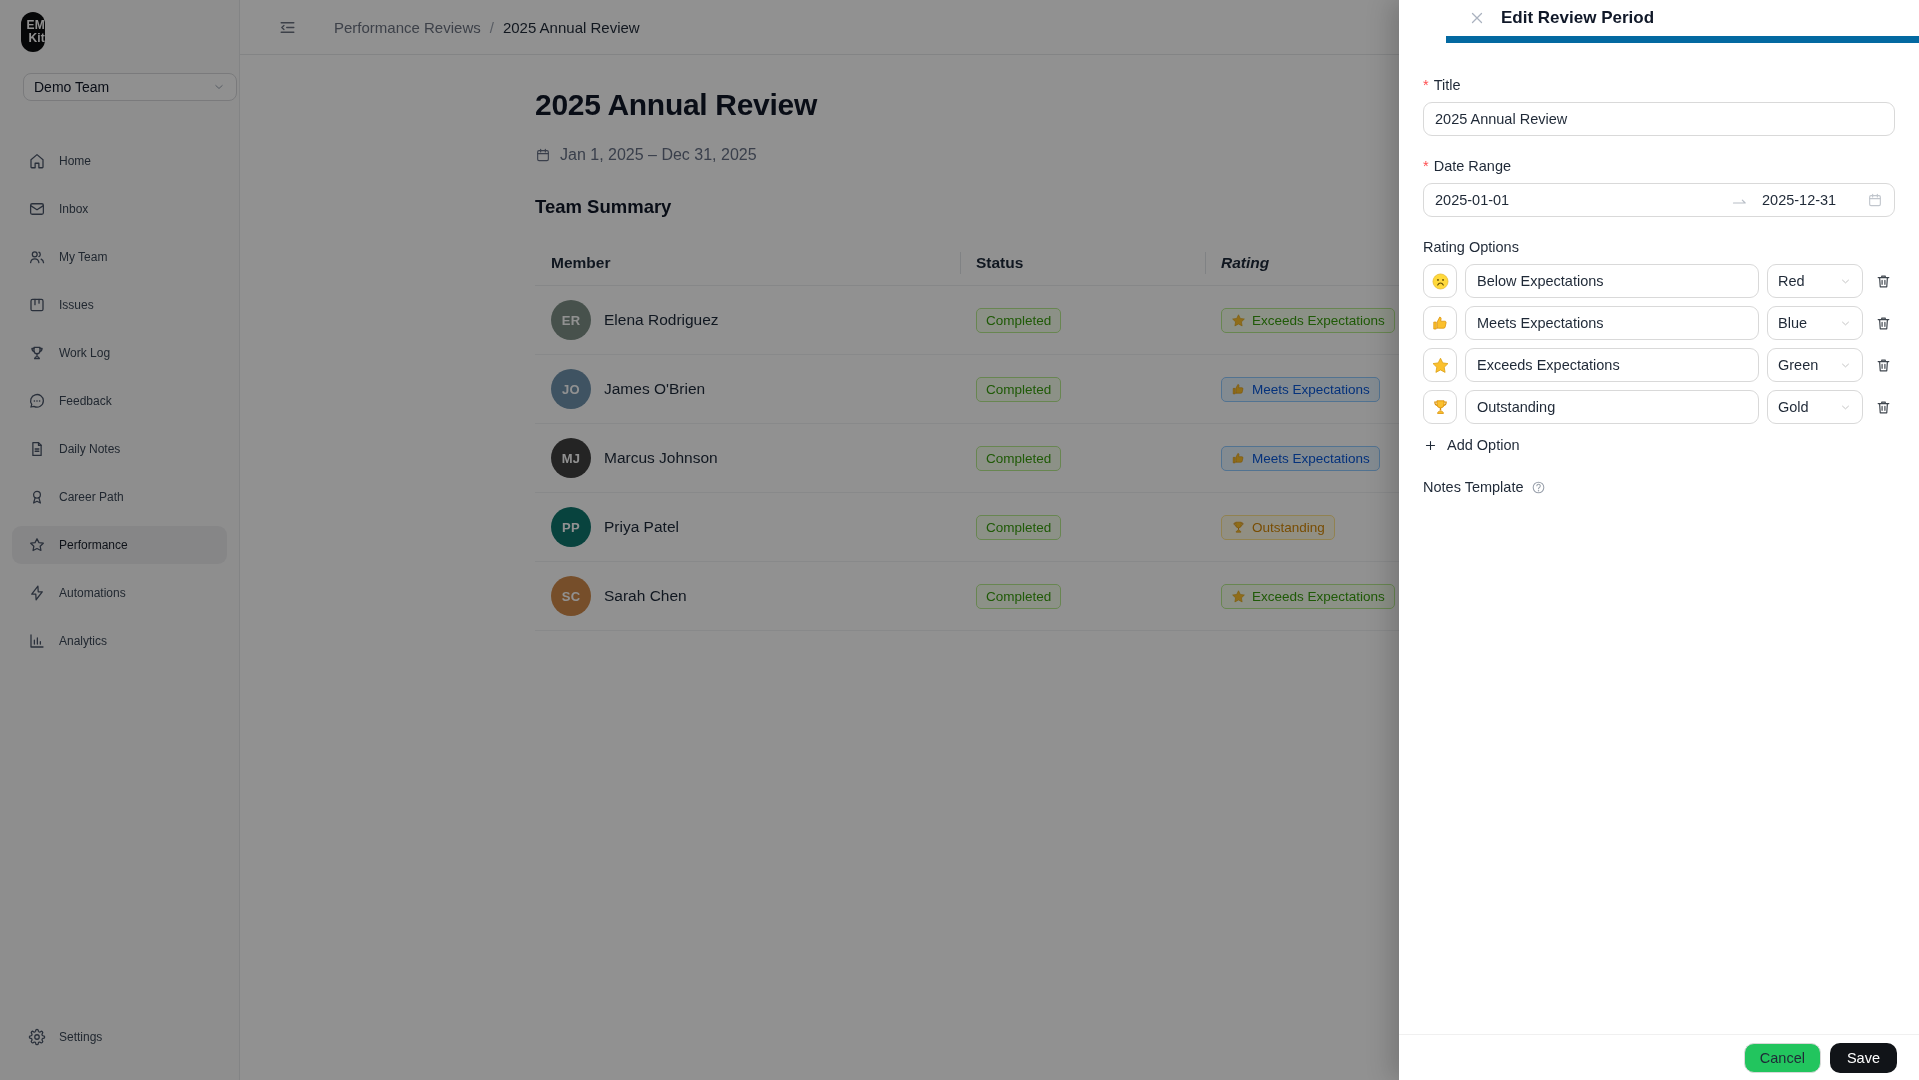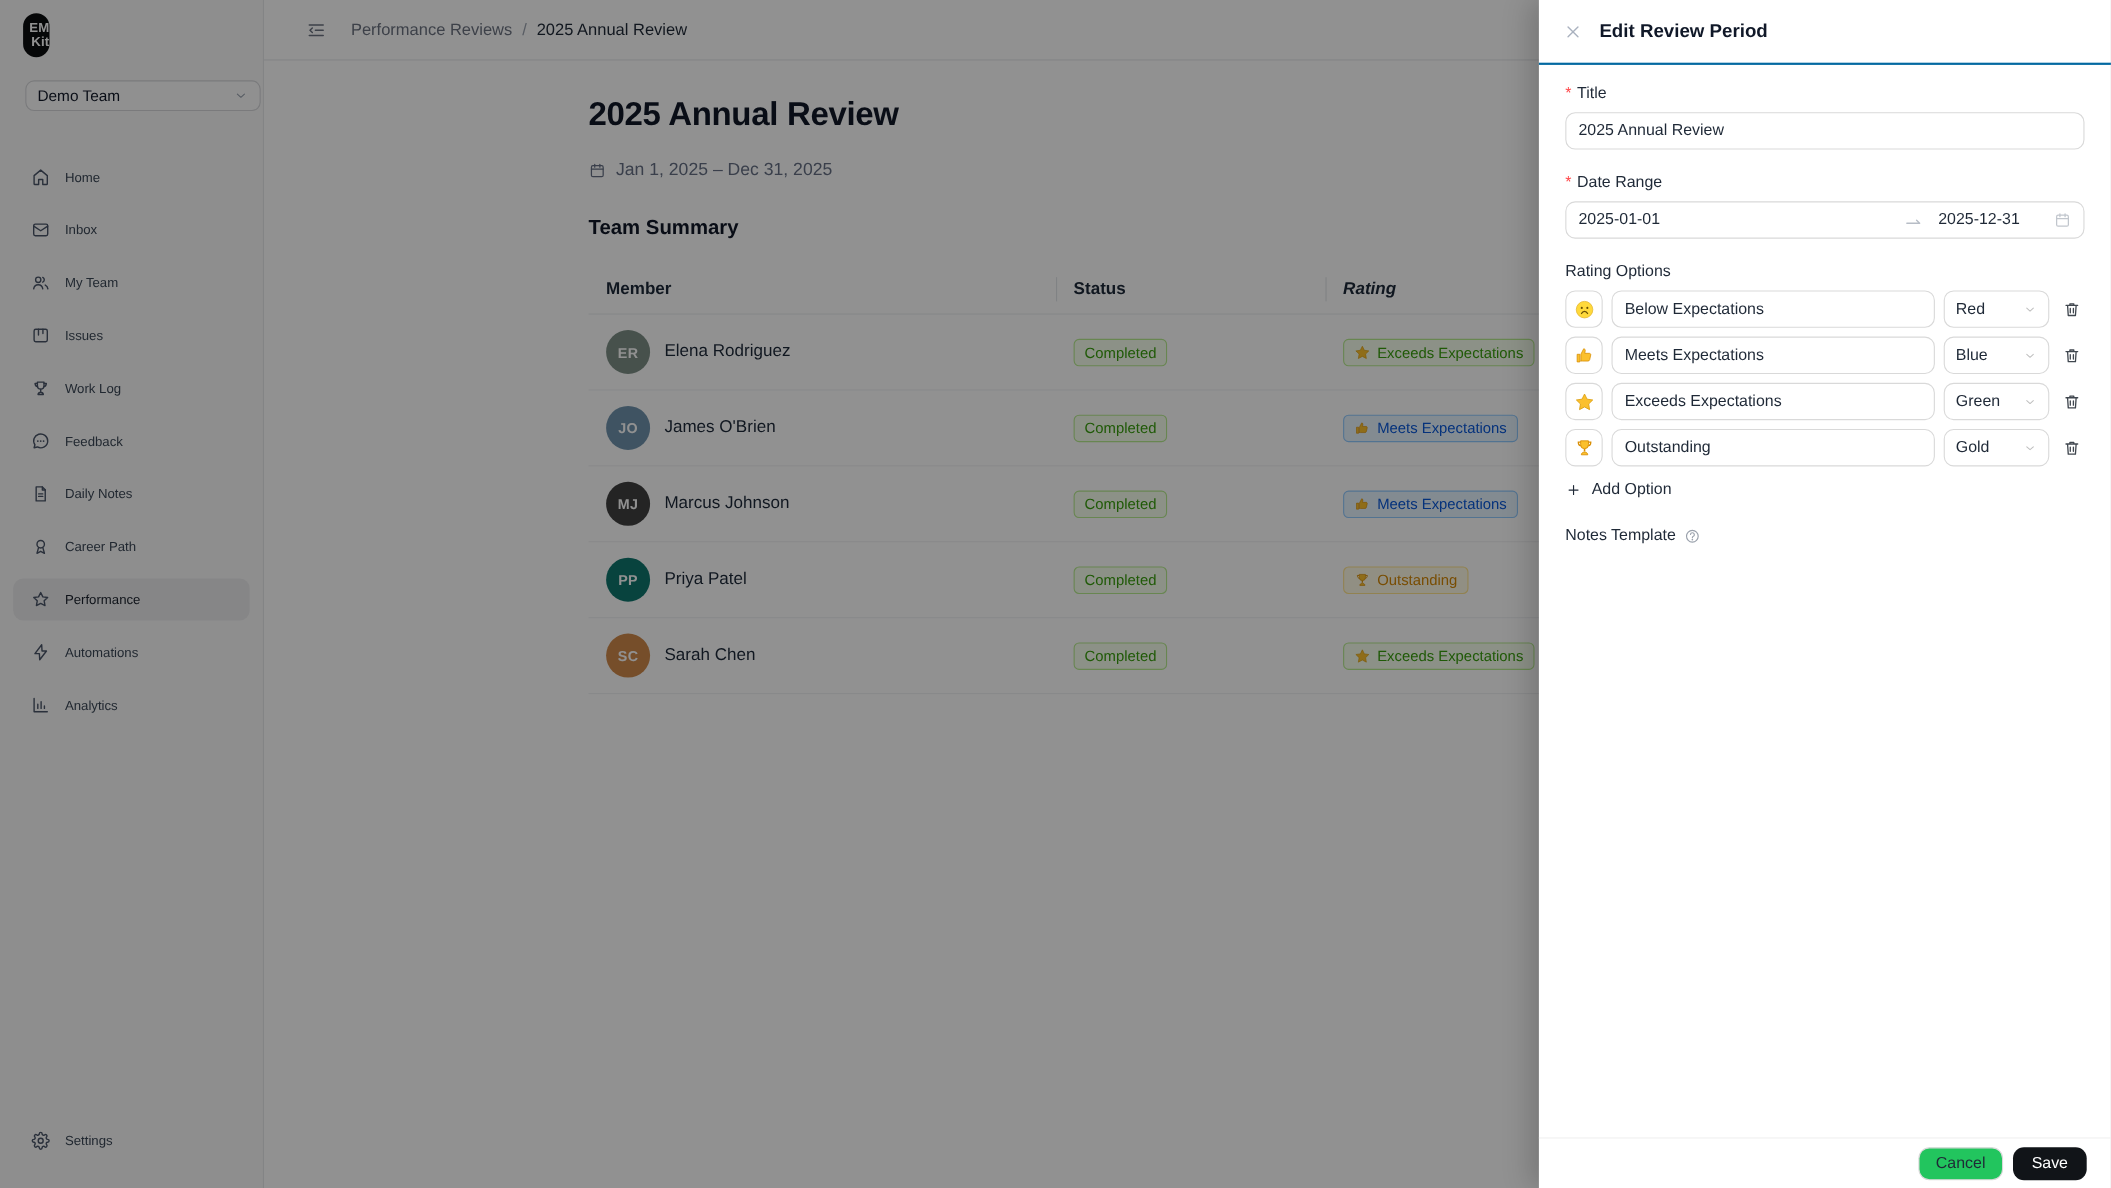--- a/index.html
+++ b/index.html
@@ -24,21 +24,21 @@
   .nav { position:absolute; left:12px; right:12px; top:142px; }
   .nav-item { height:38px; margin-bottom:10px; border-radius:9px; display:flex; align-items:center;
               padding:0 16px; gap:13px; font-size:12px; color:#3b4756; cursor:pointer; }
   .nav-item .icon { width:18px; height:18px; color:#4a5568; }
   .nav-item[data-active="true"] { background:#ececee; color:#1a212c; }
   .settings-wrap { position:absolute; left:12px; right:12px; top:1018px; }
 
   
   .main-header { position:absolute; left:240px; right:0; top:0; height:55px;
                  border-bottom:1px solid #e7e8ea; display:flex; align-items:center;
-                 padding-left:38px; gap:22px; background:#fff; }
+                 padding-left:38px; gap:37px; background:#fff; }
   .collapse-btn { width:19px; height:19px; color:#6b7280; cursor:pointer; background:none; border:none; padding:0; }
   .breadcrumb { display:flex; align-items:center; gap:9px; font-size:15px; }
   .bc-parent { color:#6b7280; cursor:pointer; }
   .bc-sep { color:#9ca3af; }
   .bc-current { color:#1f2937; }
 
   
   .content { position:absolute; left:535px; top:88px; }
   .page-title { margin:0; font-size:30px; font-weight:700; color:#101828; letter-spacing:-.3px; }
   .date-row { margin-top:24px; display:flex; align-items:center; gap:9px; color:#667085; font-size:16px; }
@@ -63,22 +63,22 @@
          border-radius:5px; font-size:13.5px; border:1px solid; white-space:nowrap; }
   .tag .icon { width:15px; height:15px; }
   [data-color="green"] { background:#f6ffed; border-color:#b7eb8f; color:#389e0d; }
   [data-color="blue"]  { background:#e6f4ff; border-color:#91caff; color:#0958d9; }
   [data-color="gold"]  { background:#fffbe6; border-color:#ffe58f; color:#d48806; }
 
   
   .mask { position:absolute; inset:0; background:rgba(0,0,0,.43); z-index:50; }
   .drawer { position:absolute; top:0; right:0; width:520px; height:1080px; background:#fff;
             z-index:60; box-shadow:-8px 0 24px rgba(0,0,0,.18); }
-  .drawer-header { height:59px; border-bottom:2px solid #0369a1; display:flex; align-items:center;
-                   padding:0 22px; gap:15px; }
+  .drawer-header { height:43px; border-bottom:7px solid #0369a1; display:flex; align-items:center;
+                   padding:0 22px; gap:15px;margin-left:47px; }
   .close-btn { width:18px; height:18px; color:#aab2bf; cursor:pointer; background:none; border:none; padding:0; }
   .drawer-title { font-size:17px; font-weight:700; color:#101828; }
   .drawer-body { position:absolute; top:55px; bottom:46px; left:0; right:0; padding:22px 24px; overflow:hidden; }
   .field { margin-bottom:22px; }
   .field-label { display:flex; align-items:center; gap:5px; font-size:14.5px; color:#1f2937; margin-bottom:9px; }
   .req { color:#ff4d4f; }
   .inp { width:100%; height:34px; border:1px solid #d9d9d9; border-radius:9px; padding:0 11px;
          font-size:14.5px; color:#1f2937; background:#fff; font-family:inherit; outline:none; }
   .range { display:flex; align-items:center; height:34px; border:1px solid #d9d9d9; border-radius:9px;
            padding:0 11px; font-size:14.5px; color:#1f2937; }

